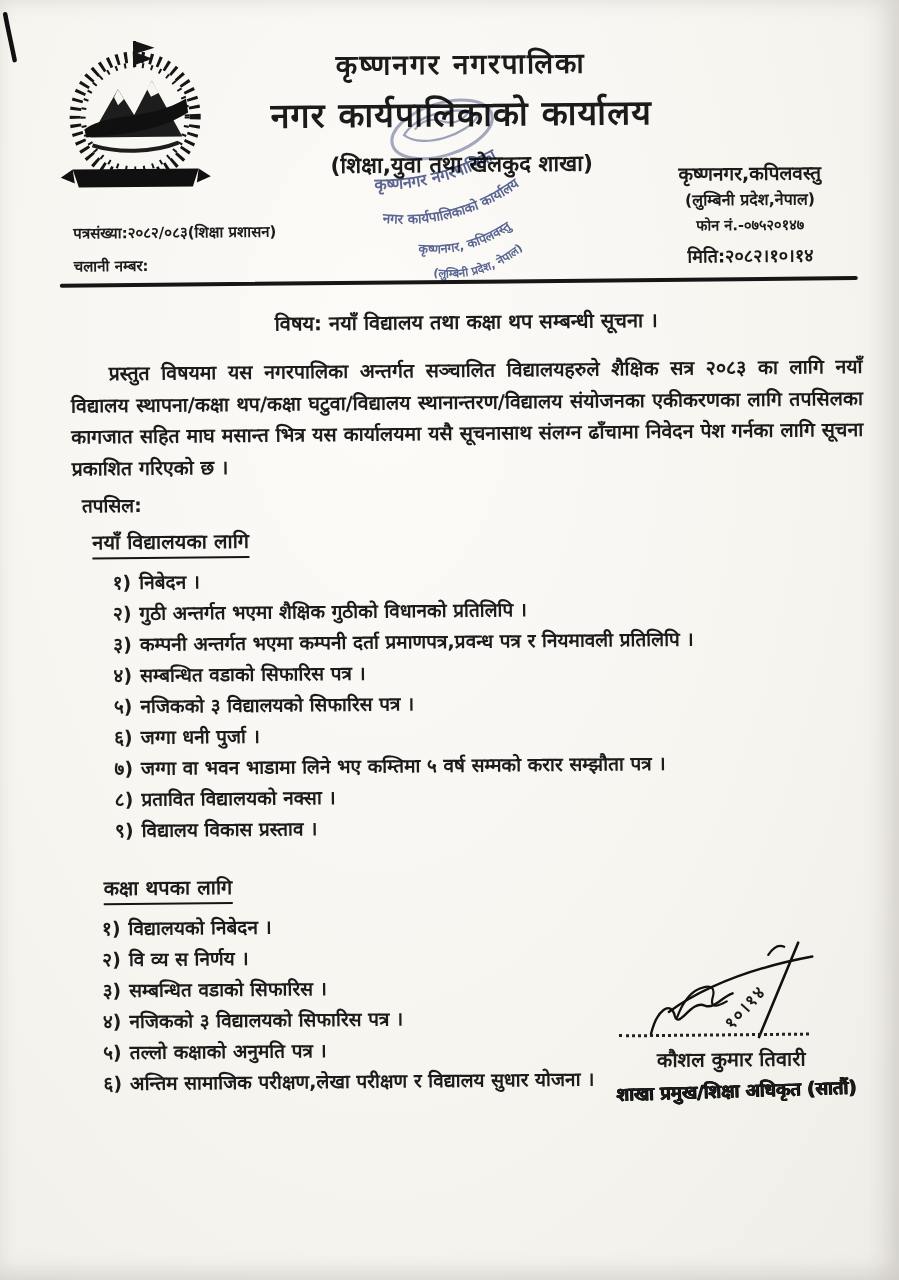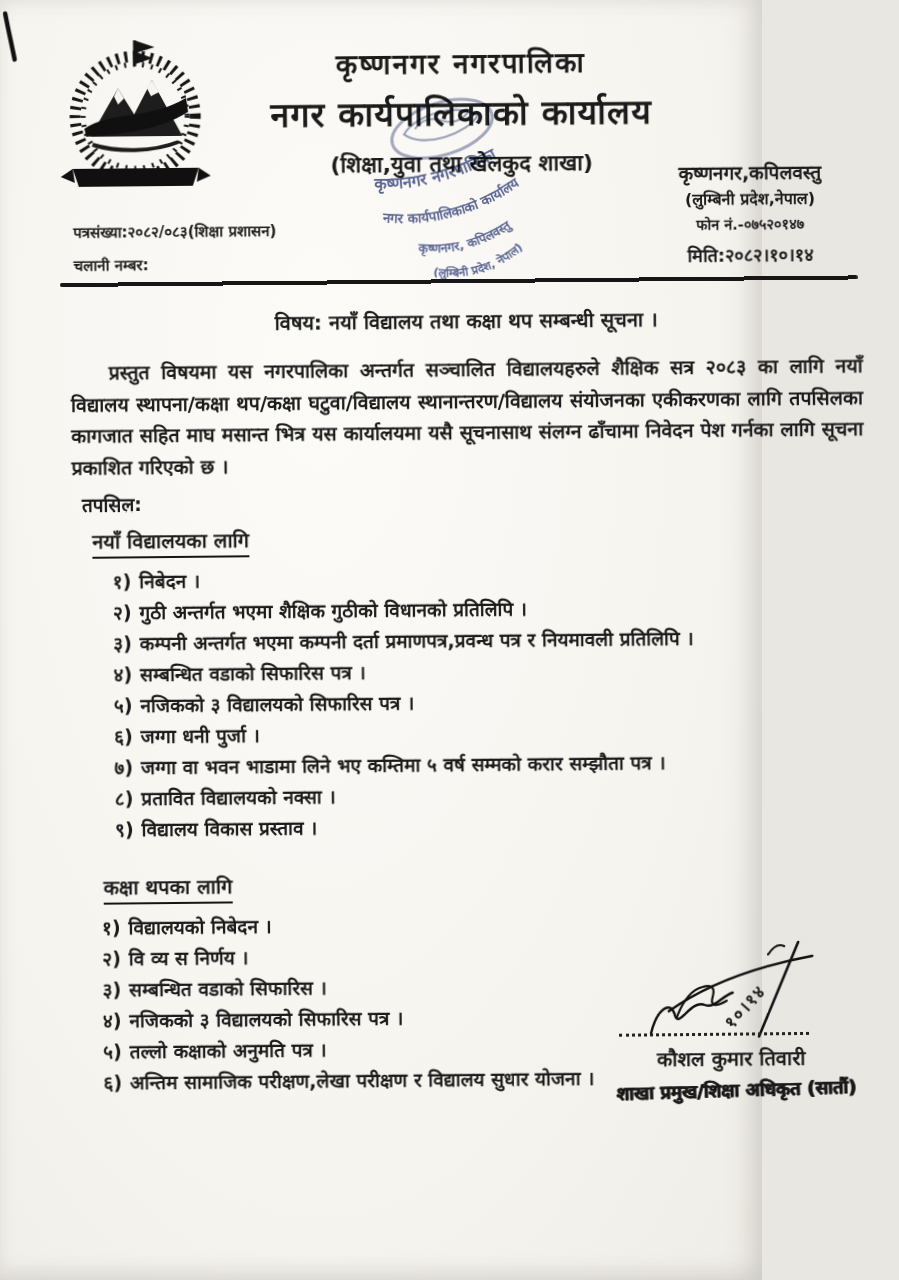--- a/index.html
+++ b/index.html
@@ -2,21 +2,21 @@
 <html><head>
 <meta charset="utf-8">
 <style>
   html,body{margin:0;padding:0;}
   body{
     width:899px;height:1280px;overflow:hidden;
     font-family:"DejaVu Sans",sans-serif;
     background:#e9e7e2;
   }
   .page{
-    position:relative;width:762px;height:1280px;
+    position:relative;width:899px;height:1280px;
     background:
       radial-gradient(ellipse at 42% 28%, #fcfbf8 0%, #f7f5f0 55%, #efede7 100%);
     box-shadow:inset -14px 0 22px rgba(120,118,112,.18), inset 0 -10px 18px rgba(120,118,112,.10);
     color:#1b1b1b;
   }
   .tilt{position:absolute;inset:0;transform:rotate(-0.55deg);transform-origin:50% 40%;}
   
   .emblem{position:absolute;left:56px;top:34px;width:166px;height:182px;}
   .head-center{position:absolute;left:230px;top:44px;width:470px;text-align:center;}
   .muni{font-size:28px;font-weight:bold;letter-spacing:2px;}

